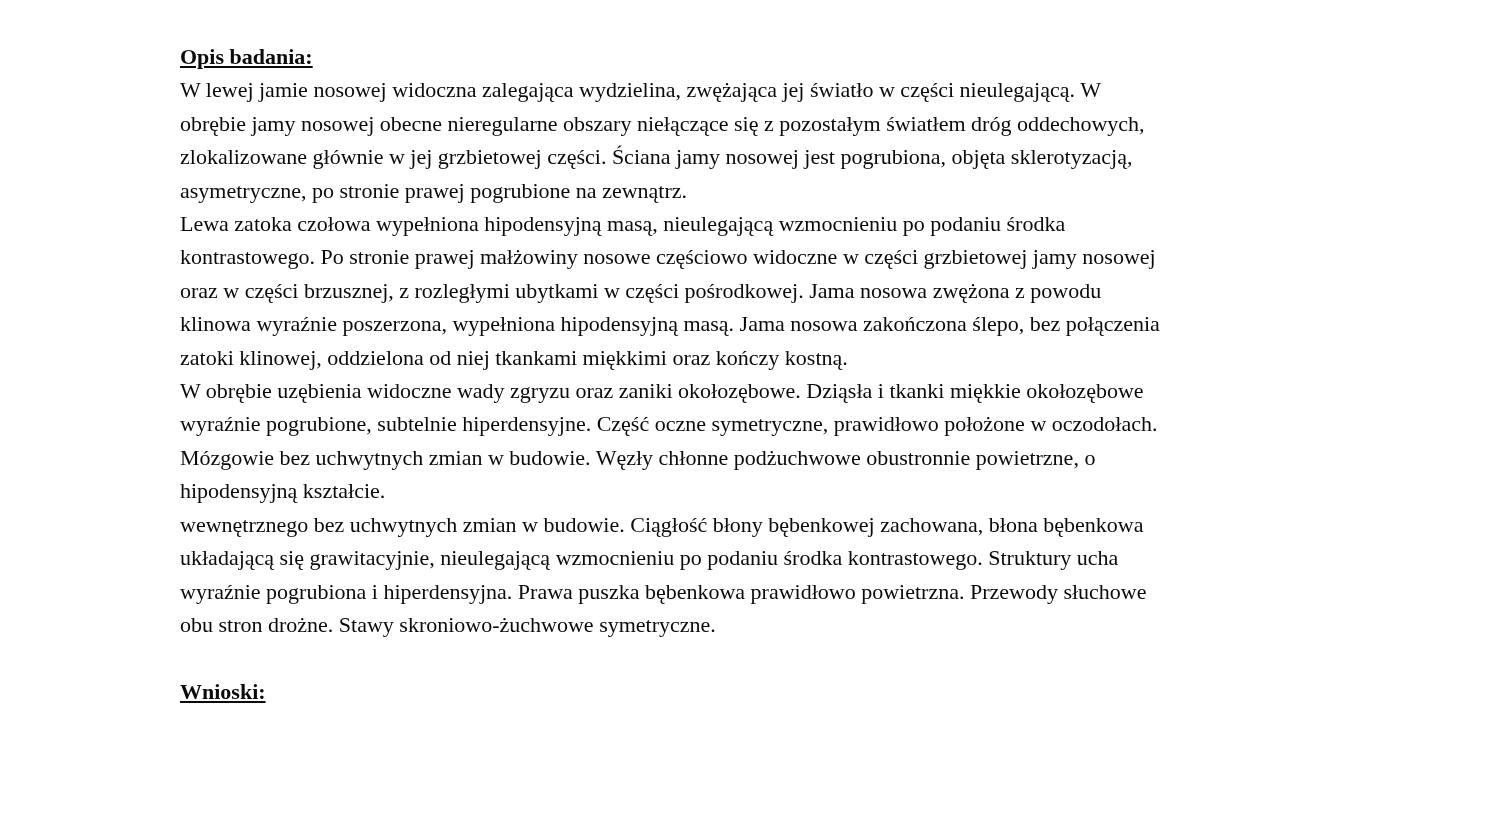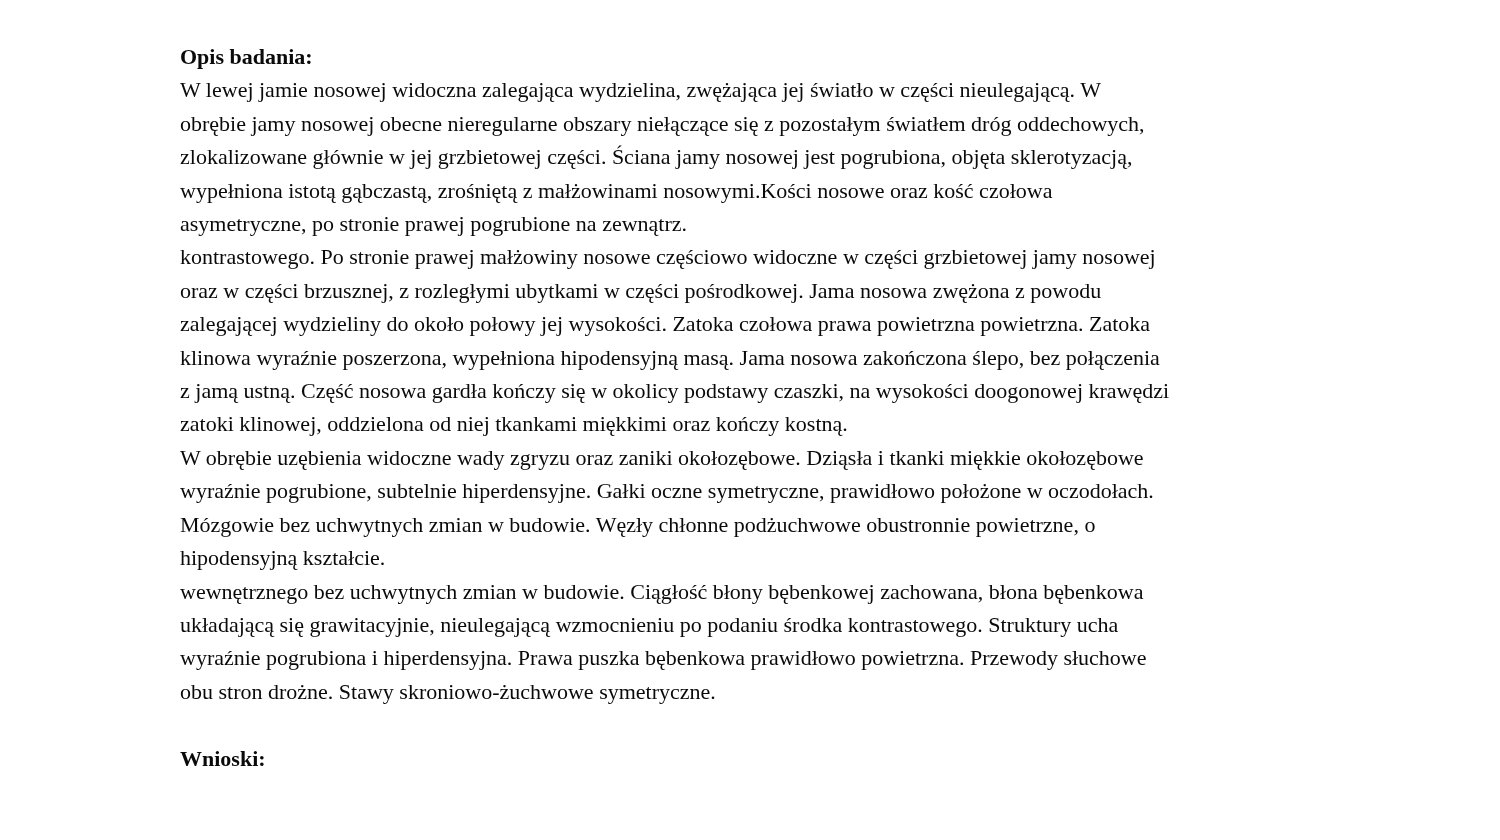--- a/index.html
+++ b/index.html
@@ -20,49 +20,48 @@
     font-family: "Liberation Serif", "DejaVu Serif", serif;
     font-size: 22px;
     line-height: 33.4px;
     color: #0a0a0a;
   }
   .heading {
     margin: 0;
     font-size: 22px;
     line-height: 33.4px;
     font-weight: bold;
+    text-decoration: underline;
   }
   .body-lines { }
   .line {
     white-space: pre;
   }
   .spacer-line {
     height: 33.4px;
   }
 </style>
 </head>
 <body>
 
 <div class="page">
   <h2 class="heading">Opis badania:</h2>
 
   <div class="body-lines" id="body-lines">
       <div class="line">W lewej jamie nosowej widoczna zalegająca wydzielina, zwężająca jej światło w części nieulegającą. W</div>
       <div class="line">obrębie jamy nosowej obecne nieregularne obszary niełączące się z pozostałym światłem dróg oddechowych,</div>
       <div class="line">zlokalizowane głównie w jej grzbietowej części. Ściana jamy nosowej jest pogrubiona, objęta sklerotyzacją,</div>
-      <div class="line">wypełniona istotą gąbczastą, zrośniętą z małżowinami nosowymi.Kości nosowe oraz kość czołowa</div>
       <div class="line">asymetryczne, po stronie prawej pogrubione na zewnątrz.</div>
+      <div class="line">Lewa zatoka czołowa wypełniona hipodensyjną masą, nieulegającą wzmocnieniu po podaniu środka</div>
       <div class="line">kontrastowego. Po stronie prawej małżowiny nosowe częściowo widoczne w części grzbietowej jamy nosowej</div>
       <div class="line">oraz w części brzusznej, z rozległymi ubytkami w części pośrodkowej. Jama nosowa zwężona z powodu</div>
-      <div class="line">zalegającej wydzieliny do około połowy jej wysokości. Zatoka czołowa prawa powietrzna powietrzna. Zatoka</div>
       <div class="line">klinowa wyraźnie poszerzona, wypełniona hipodensyjną masą. Jama nosowa zakończona ślepo, bez połączenia</div>
-      <div class="line">z jamą ustną. Część nosowa gardła kończy się w okolicy podstawy czaszki, na wysokości doogonowej krawędzi</div>
       <div class="line">zatoki klinowej, oddzielona od niej tkankami miękkimi oraz kończy kostną.</div>
       <div class="line">W obrębie uzębienia widoczne wady zgryzu oraz zaniki okołozębowe. Dziąsła i tkanki miękkie okołozębowe</div>
-      <div class="line">wyraźnie pogrubione, subtelnie hiperdensyjne. Gałki oczne symetryczne, prawidłowo położone w oczodołach.</div>
+      <div class="line">wyraźnie pogrubione, subtelnie hiperdensyjne. Część oczne symetryczne, prawidłowo położone w oczodołach.</div>
       <div class="line">Mózgowie bez uchwytnych zmian w budowie. Węzły chłonne podżuchwowe obustronnie powietrzne, o</div>
       <div class="line">hipodensyjną kształcie.</div>
       <div class="line">wewnętrznego bez uchwytnych zmian w budowie. Ciągłość błony bębenkowej zachowana, błona bębenkowa</div>
       <div class="line">układającą się grawitacyjnie, nieulegającą wzmocnieniu po podaniu środka kontrastowego. Struktury ucha</div>
       <div class="line">wyraźnie pogrubiona i hiperdensyjna. Prawa puszka bębenkowa prawidłowo powietrzna. Przewody słuchowe</div>
       <div class="line">obu stron drożne. Stawy skroniowo-żuchwowe symetryczne.</div>
     </div>
 
   <div class="spacer-line"></div>
 

